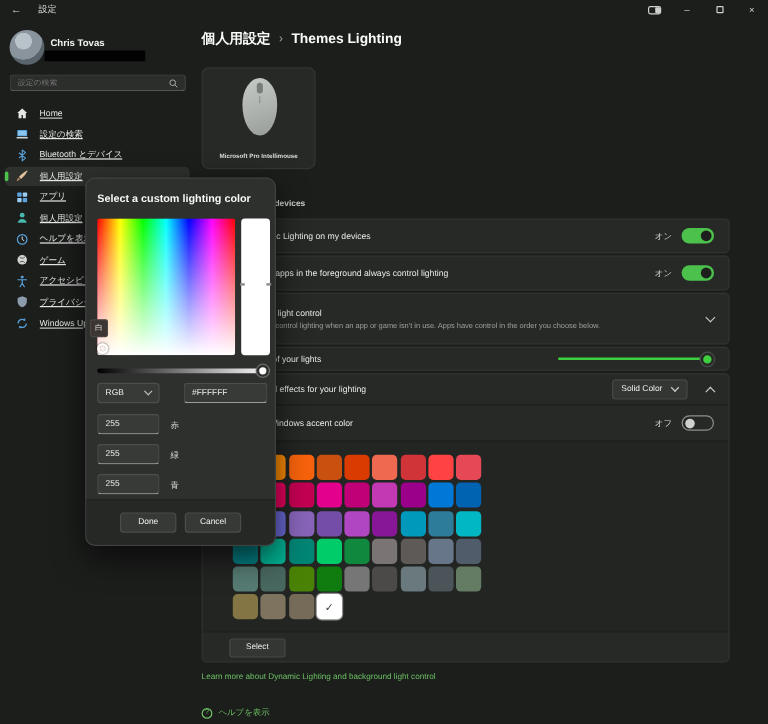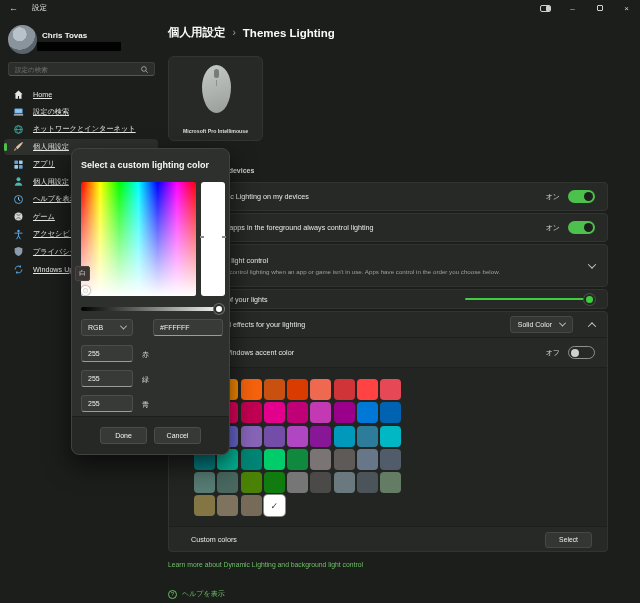--- a/index.html
+++ b/index.html
@@ -176,25 +176,24 @@
             <rect x="2" y="3.5" width="12" height="7.5" rx="1" fill="#5aa5e0"></rect>
             <rect x="3.2" y="4.7" width="9.6" height="5.1" fill="#8cc6ee"></rect>
             <rect x="1" y="12" width="14" height="1.7" rx="0.8" fill="#cfd3cf"></rect>
           </svg>
         </span>
       <span class="nav-label">設定の検索</span>
     </div>
     <div class="nav-item">
       <span class="nicon">
           <svg width="11" height="11" viewBox="0 0 16 16">
-            <circle cx="8" cy="8" r="5.6" fill="none" stroke="#46b8ae" stroke-width="1.2"></circle>
-            <path d="M2.4 8h11.2M8 2.4c-3.8 3.6-3.8 7.6 0 11.2 3.8-3.6 3.8-7.6 0-11.2z" fill="none" stroke="#46b8ae" stroke-width="1"></path>
-          </svg>
-        </span>
-      <span class="nav-label">ネットワークとインターネット</span>
+            <path d="M4 4.8L12 11.3L8 14.6V1.4l4 3.3L4 11.3" fill="none" stroke="#5aa5e0" stroke-width="1.3" stroke-linejoin="round"></path>
+          </svg>
+        </span>
+      <span class="nav-label">Bluetooth とデバイス</span>
     </div>
     <div class="nav-item selected">
       <span class="nicon">
           <svg width="11" height="11" viewBox="0 0 16 16">
             <path d="M13.8 1.6c-3 1.4-7.2 4.9-9.8 7.9l2.5 2.5c3-2.6 6.5-6.8 7.9-9.8z" fill="#e0c09a"></path>
             <path d="M3.4 10.3c-1 .6-1.6 2.2-2.1 4 1.8-.5 3.4-1.1 4-2.1z" fill="#b88a5a"></path>
           </svg>
         </span>
       <span class="nav-label">個人用設定</span>
     </div>
@@ -369,21 +368,20 @@
         <div class="swatch" style="background: rgb(105, 121, 126);"></div>
         <div class="swatch" style="background: rgb(74, 84, 89);"></div>
         <div class="swatch" style="background: rgb(100, 124, 100);"></div>
         <div class="swatch" style="background: rgb(132, 117, 69);"></div>
         <div class="swatch" style="background: rgb(126, 115, 95);"></div>
         <div class="swatch" style="background: rgb(118, 107, 89);"></div>
         <div class="swatch selected" style="background: rgb(255, 255, 255);">✓</div>
       </div>
   </div>
   <div class="bc-row custom-row">
-    <span class="row-title">Custom colors</span>
     <div class="select-btn">Select</div>
   </div>
 </div>
 
 <div class="learn-link">Learn more about Dynamic Lighting and background light control</div>
 <div class="help-link">
   <span class="help-circ">?</span>
   <span class="help-text">ヘルプを表示</span>
 </div>
 

